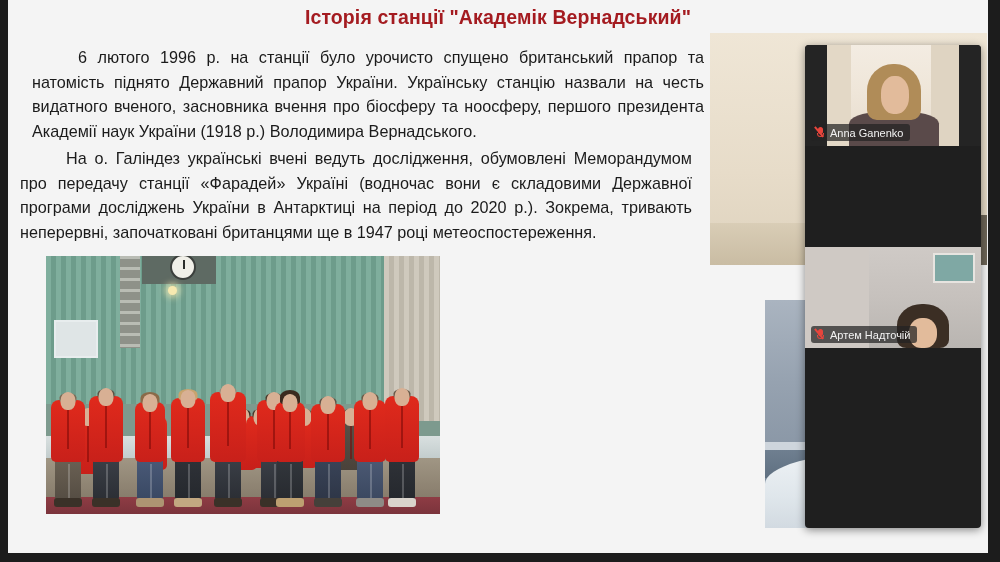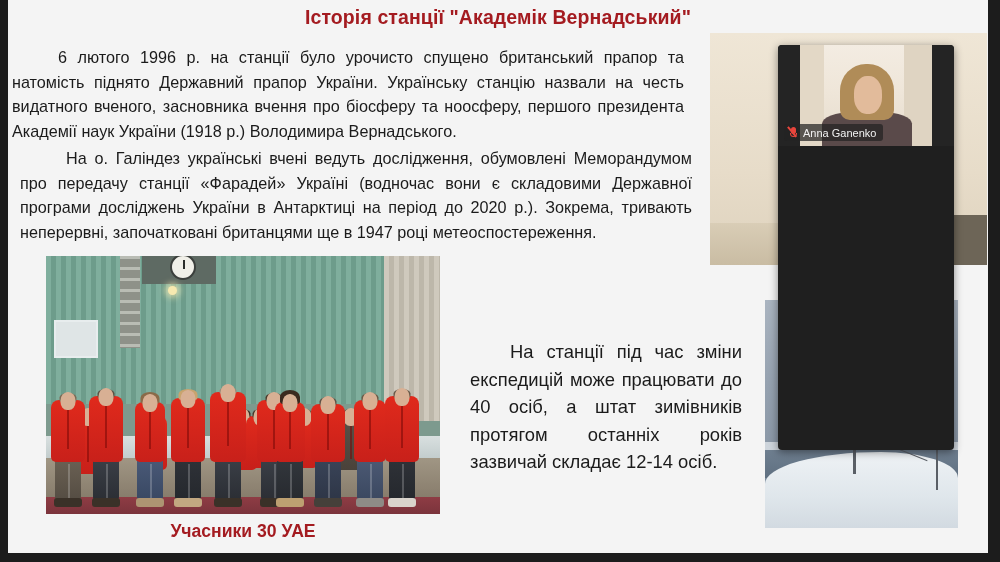--- a/index.html
+++ b/index.html
@@ -53,21 +53,21 @@
   
   .body-par {
     position: absolute;
     color: #1b1b1b;
     font-size: 16.2px;
     line-height: 24.6px;
     text-align: justify;
     text-indent: 46px;
     text-justify: inter-word;
   }
-  #par-1 { left: 4px; top: 45px;  width: 672px; }
+  #par-1 { left: 24px; top: 45px;  width: 672px; }
   #par-2 { left: 12px; top: 146px; width: 672px; }
 
   #par-right {
     position: absolute;
     left: 462px; top: 338px;
     width: 272px;
     color: #1b1b1b;
     font-size: 18.4px;
     line-height: 27.5px;
     text-align: justify;
@@ -249,22 +249,22 @@
     background:#5a5f66; transform-origin:left center; transform:rotate(22deg);
   }
   .ap-post{
     position:absolute; right:20px; bottom:38px; width:2px; height:44px;
     background:#5a5f66;
   }
 
   
   #video-panel {
     position: absolute;
-    left: 778px; top: 45px;
-    width: 176px; height: 405px;
+    left: 805px; top: 45px;
+    width: 176px; height: 483px;
     background: #1f1f1f;
     border-radius: 4px;
     overflow: hidden;
     box-shadow: 0 2px 8px rgba(0,0,0,.45);
     padding-left: 25px;
   }
   .video-tile {
     position: absolute;
     left: 0;
     width: 176px;
@@ -350,21 +350,20 @@
 <body>
 
 <div id="screen">
 
   <div id="slide">
 
     <div id="slide-title">Історія станції "Академік Вернадський"</div>
 
     <div class="body-par" id="par-1">6 лютого 1996 р. на станції було урочисто спущено британський прапор та натомість піднято Державний прапор України. Українську станцію назвали на честь видатного вченого, засновника вчення про біосферу та ноосферу, першого президента Академії наук України (1918 р.) Володимира Вернадського.</div>
     <div class="body-par" id="par-2">На о. Галіндез українські вчені ведуть дослідження, обумовлені Меморандумом про передачу станції «Фарадей» Україні (водночас вони є складовими Державної програми досліджень України в Антарктиці на період до 2020 р.). Зокрема, тривають неперервні, започатковані британцями ще в 1947 році метеоспостереження.</div>
-    <div id="par-right">На станції під час зміни експедицій може працювати до 40 осіб, а штат зимівників протягом останніх років зазвичай складає 12-14 осіб.</div>
 
     <div id="group-photo">
       <div class="gp-wall"></div>
       <div class="gp-wall-right"></div>
       <div class="gp-window"></div>
       <div class="gp-stair"></div>
       <div class="gp-box"></div>
       <div class="gp-clock"></div>
       <div class="gp-lamp"></div>
       <div class="gp-snow"></div>
@@ -466,21 +465,20 @@
       </div>
       <div class="member" style="left:356px;bottom:14px;">
         <div class="m-legs" style="bottom:0;background:linear-gradient(180deg,#2f3238,#25282d);"></div>
         <div class="m-boots" style="background:#d9d4cc;"></div>
         <div class="m-jacket" style="bottom:38px;height:66px;"></div>
         <div class="m-hair" style="bottom:102px;background:#6a5a4a;"></div>
         <div class="m-head" style="bottom:94px;"></div>
       </div>
     </div>
 
-    <div id="photo-caption">Учасники 30 УАЕ</div>
 
     <div id="historic-photo">
       <div class="hp-flag-pole"></div>
       <div class="hp-flag"></div>
       <div class="hp-ice"></div>
       <div class="hp-rock"></div>
       <div class="hp-person" style="left:116px;width:17px;height:58px;"></div>
       <div class="hp-person" style="left:143px;width:19px;height:62px;"></div>
       <div class="hp-person" style="left:176px;width:17px;height:54px;bottom:14px;"></div>
       <div class="hp-person" style="left:196px;width:16px;height:50px;bottom:18px;"></div>
@@ -514,20 +512,36 @@
         <span class="mic-muted-icon">
           <span class="mic-body"></span>
             <span class="mic-stand"></span>
             <span class="mic-slash"></span>
         </span>
         <span>Anna Ganenko</span>
       </div>
     </div>
 
 
+    <div class="video-tile" id="tile-2">
+      <div class="tile-video feed-2">
+        <div class="wall-accent" style="left:0;top:0;width:64px;height:101px;background:#cfc9c4;"></div>
+        <div class="wall-accent" style="left:128px;top:6px;width:42px;height:30px;background:#7fa8a4;border:2px solid #e7e4e0;"></div>
+        <div class="hair" style="left:92px;bottom:0;width:52px;height:44px;background:#3b2e24;"></div>
+        <div class="face" style="left:104px;bottom:0;width:28px;height:30px;"></div>
+      </div>
+      <div class="name-tag">
+        <span class="mic-muted-icon">
+          <span class="mic-body"></span>
+            <span class="mic-stand"></span>
+            <span class="mic-slash"></span>
+        </span>
+        <span>Артем Надточій</span>
+      </div>
+    </div>
 
 
   </div>
 
   <div class="frame-bar" id="bar-left"></div>
   <div class="frame-bar" id="bar-right"></div>
   <div class="frame-bar" id="bar-bottom"></div>
 
 </div>
 

